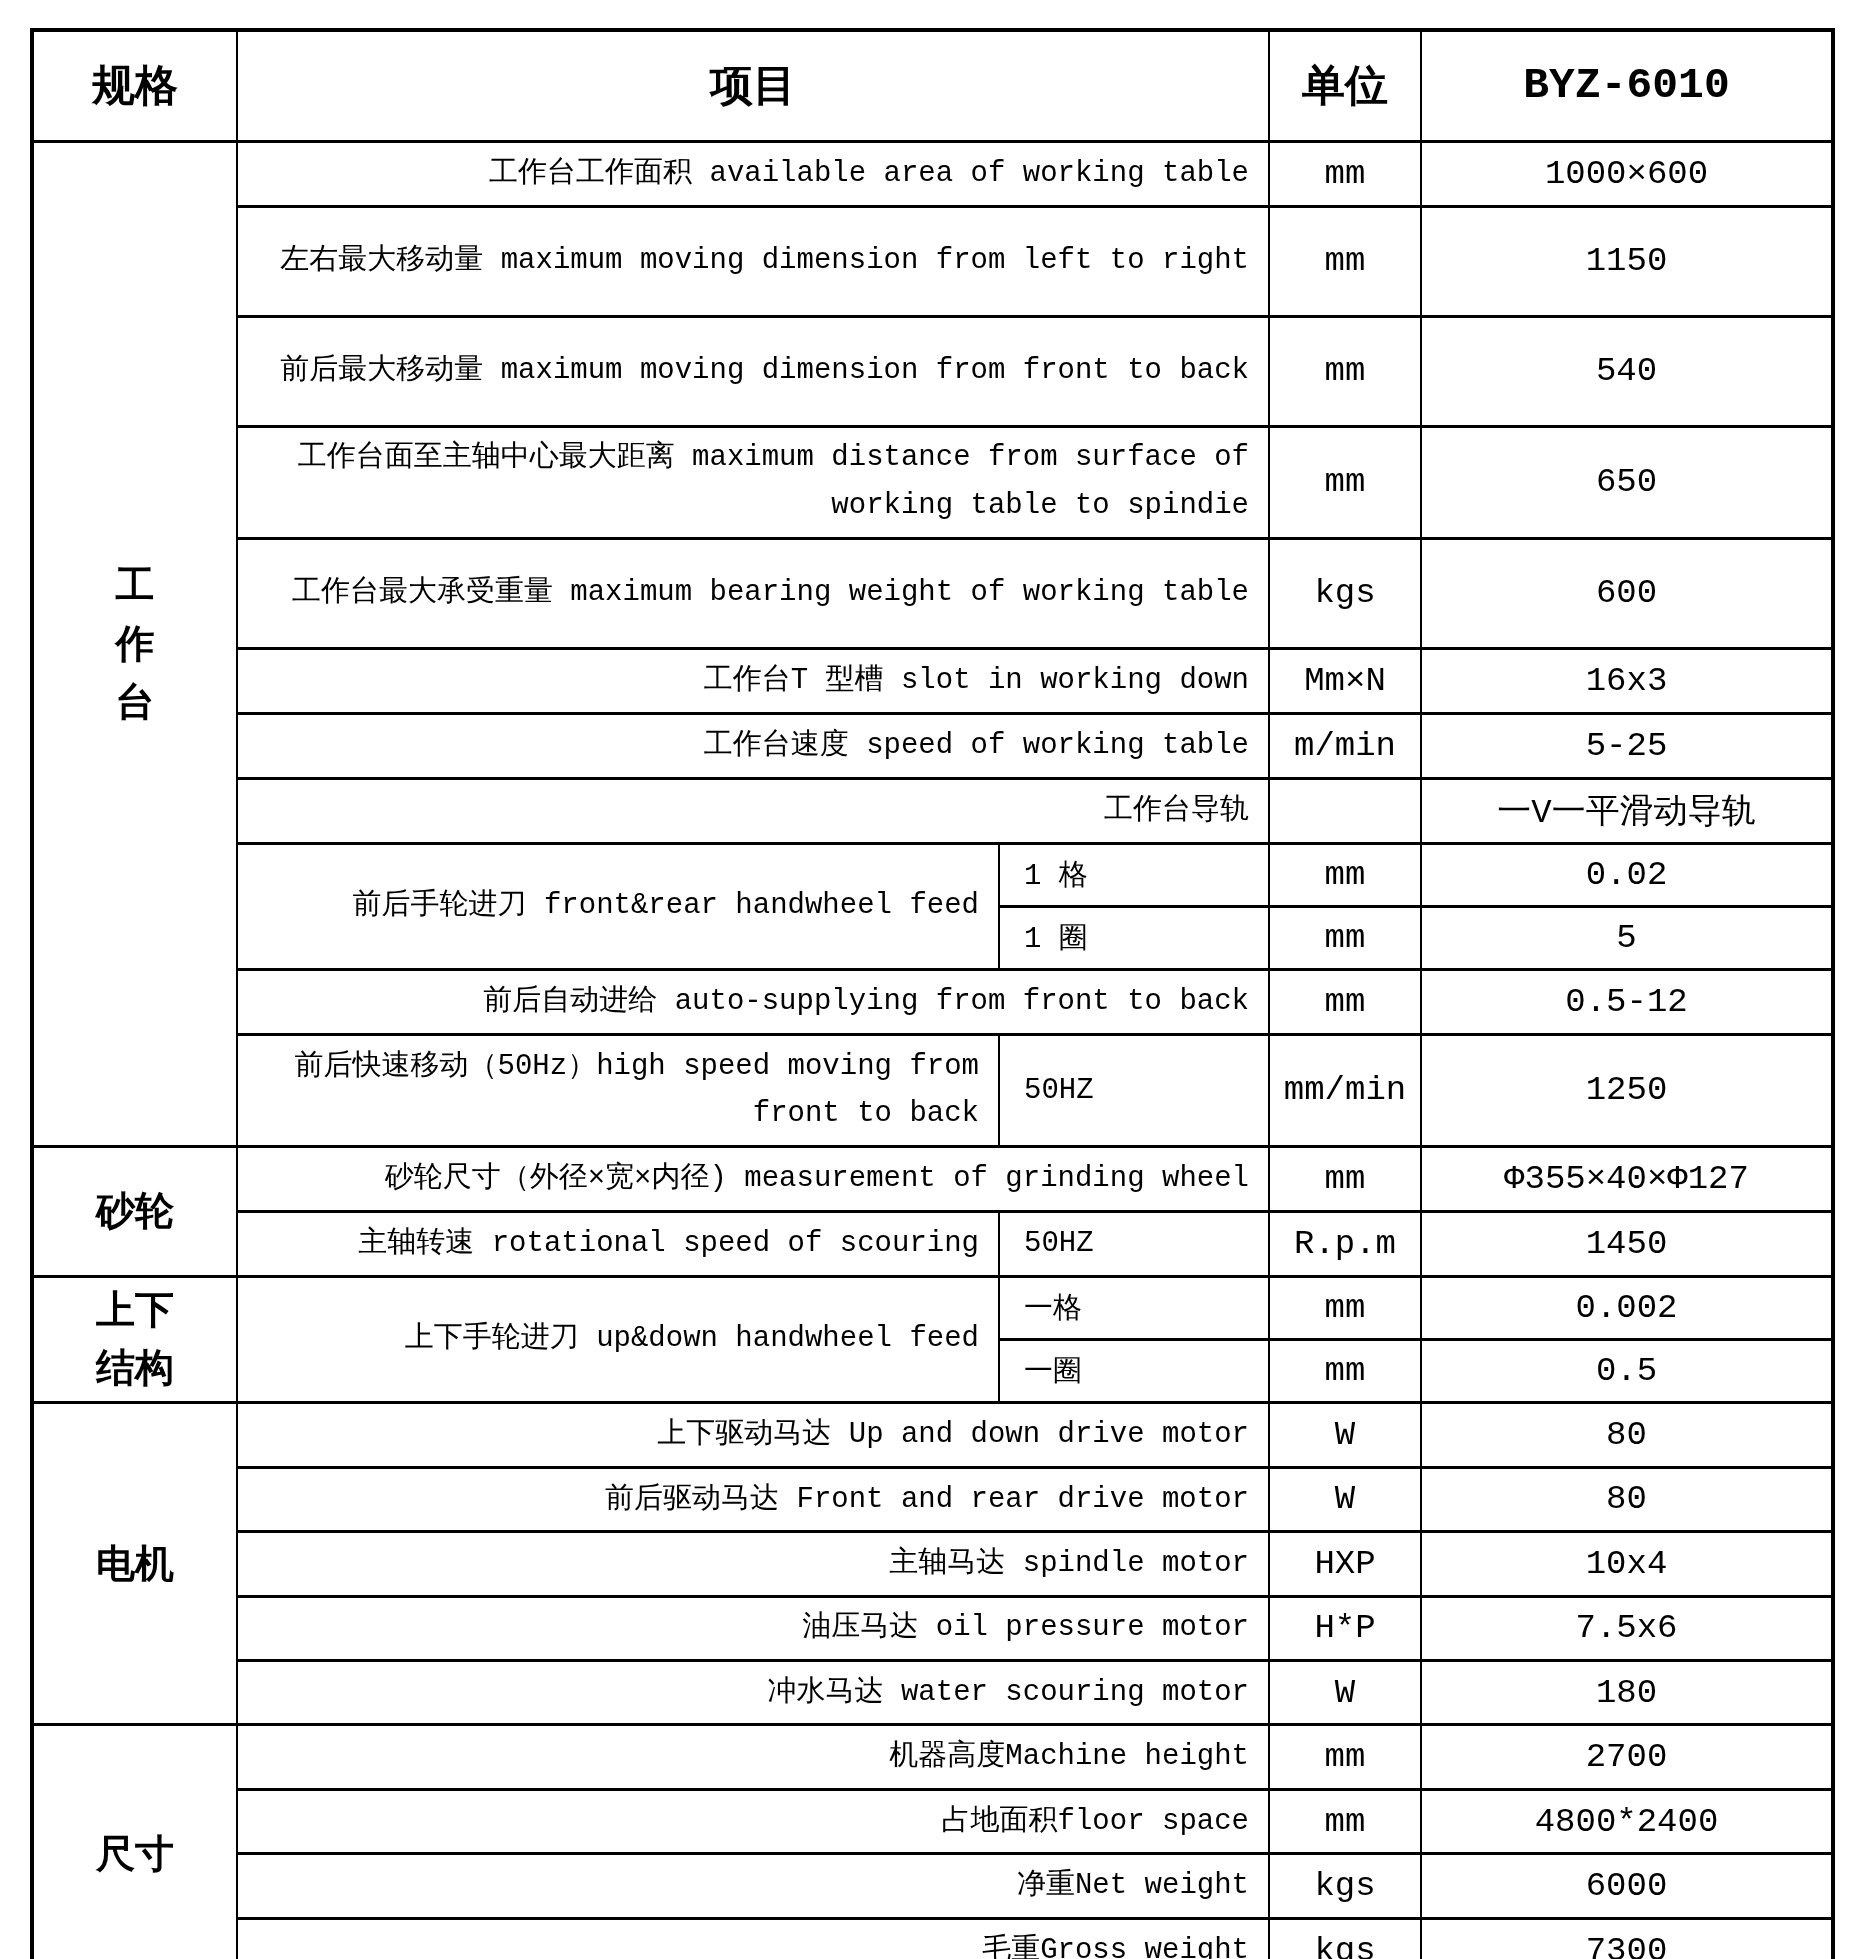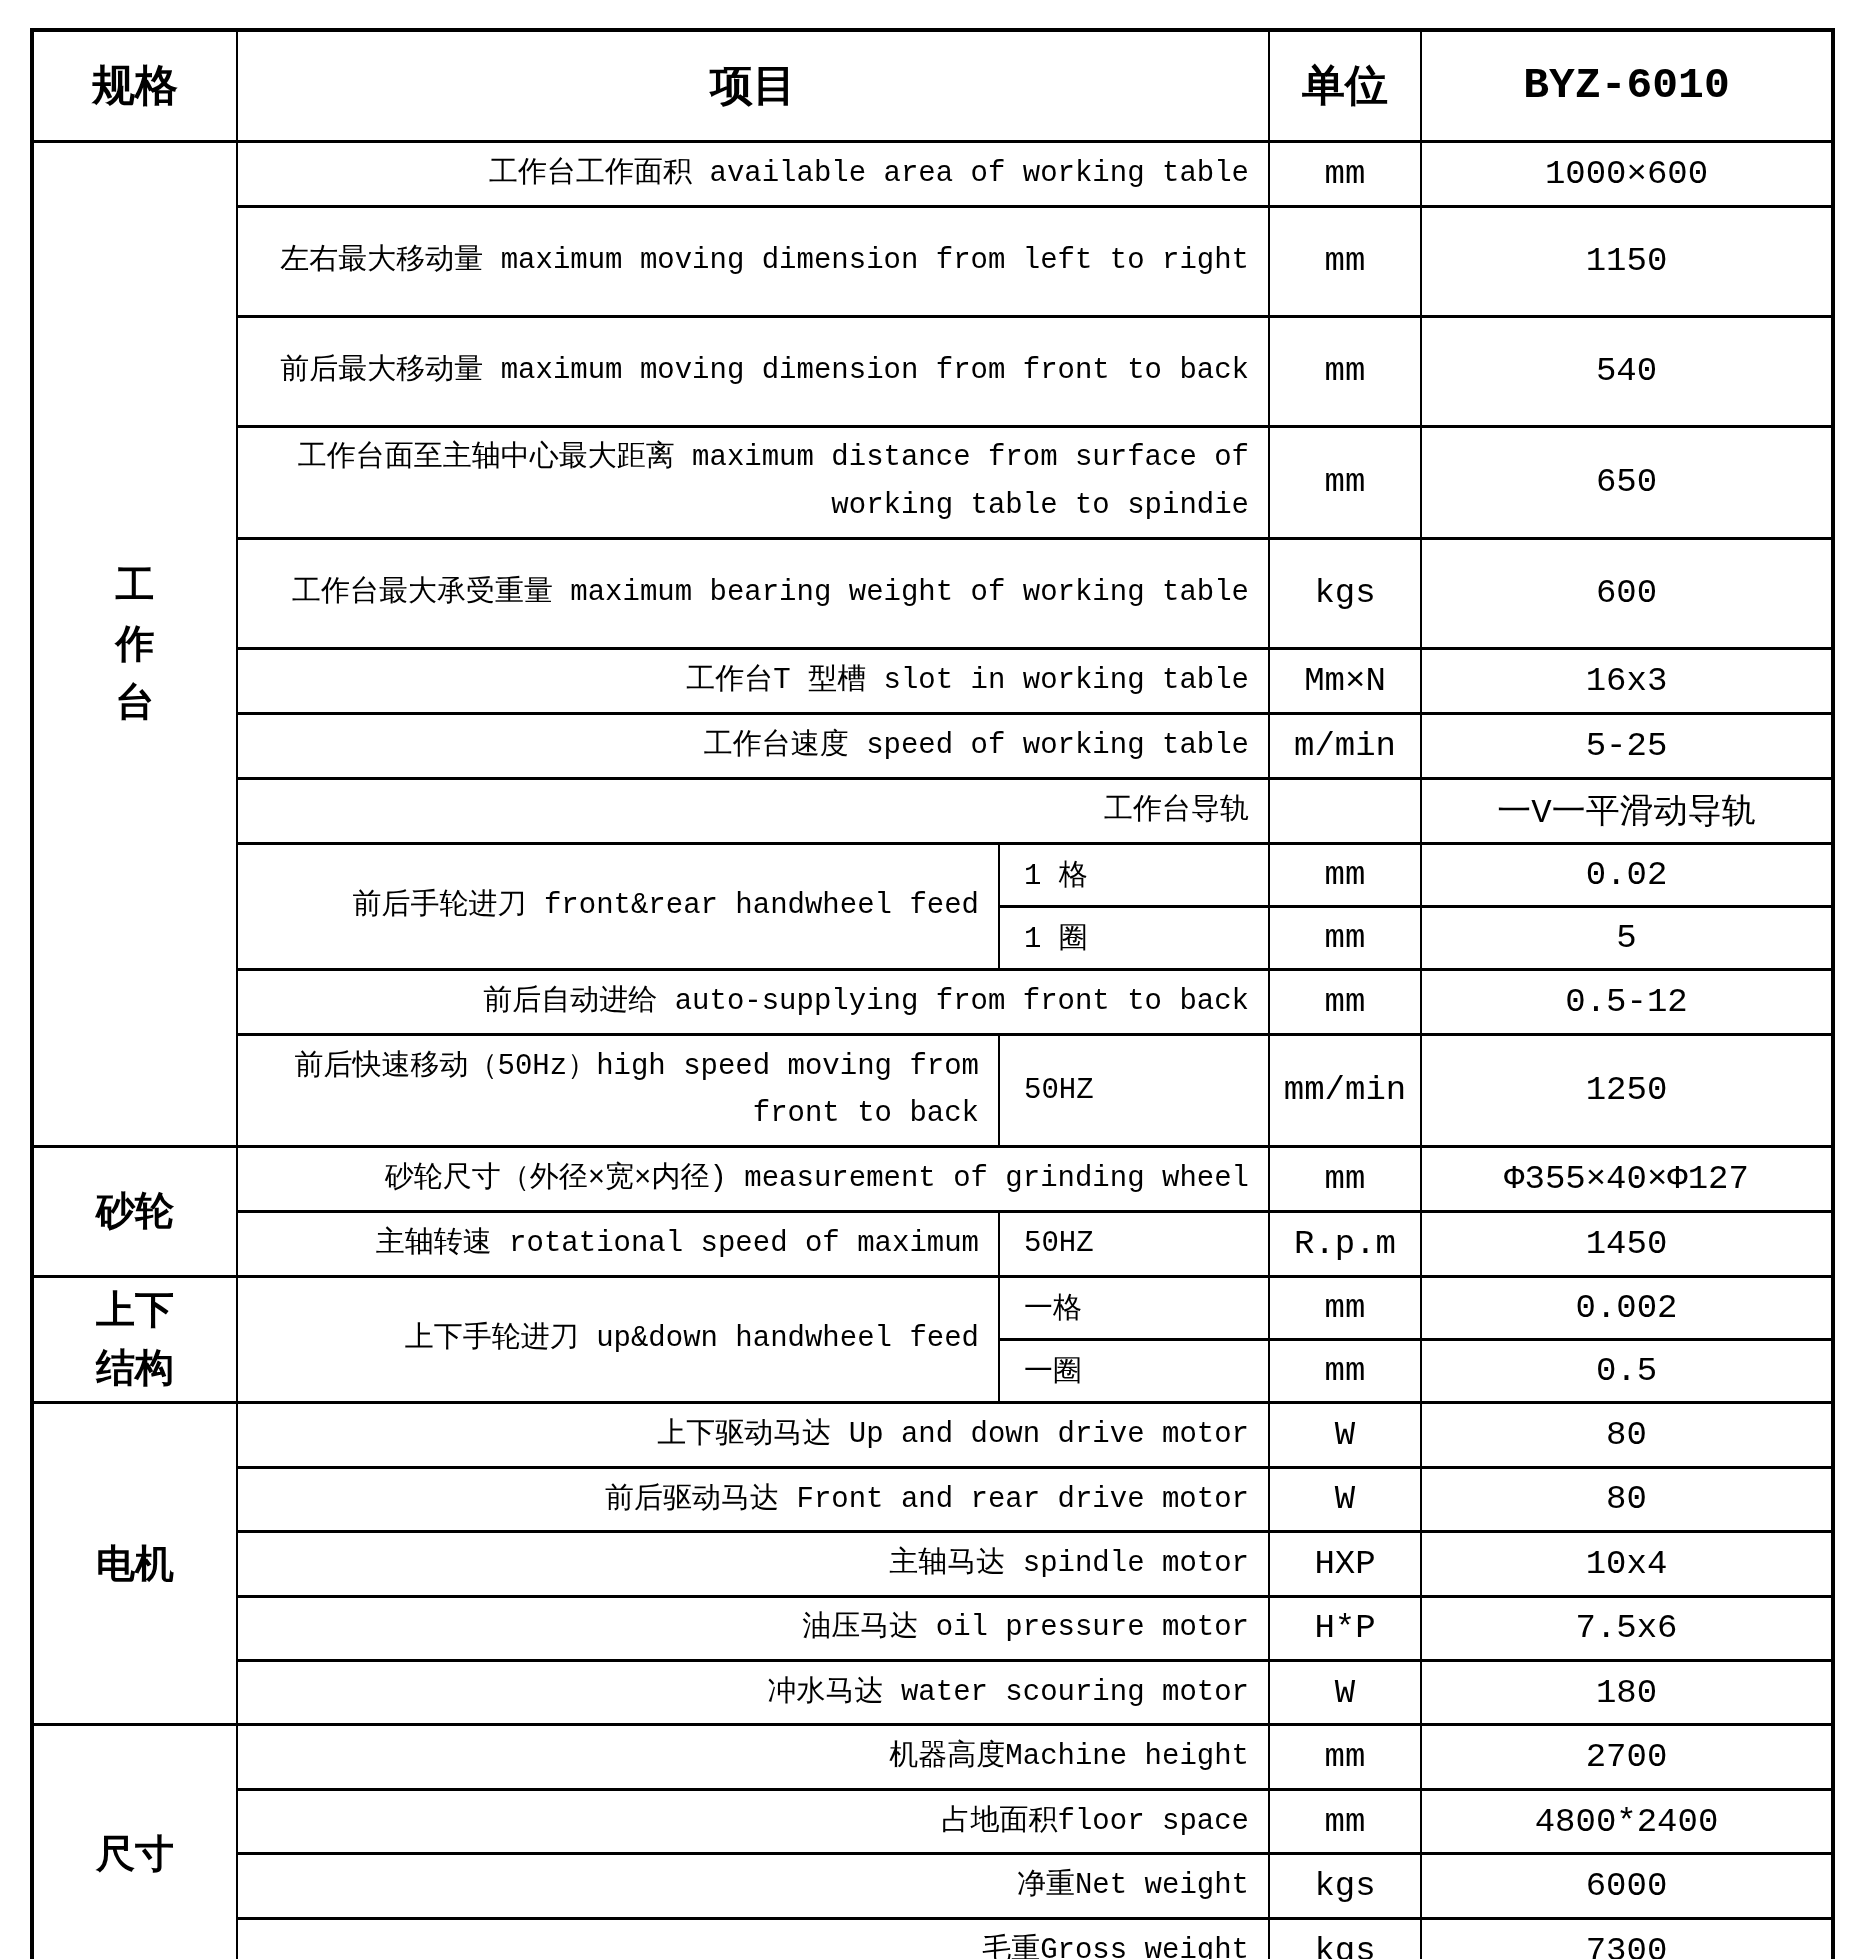--- a/index.html
+++ b/index.html
@@ -108,21 +108,21 @@
     <td class="value">650</td>
   </tr>
 
   <tr class="rh-d">
     <td class="item" colspan="2">工作台最大承受重量 maximum bearing weight of working table</td>
     <td class="unit">kgs</td>
     <td class="value">600</td>
   </tr>
 
   <tr class="rh-s">
-    <td class="item" colspan="2">工作台T 型槽 slot in working table</td>
+    <td class="item" colspan="2">工作台T 型槽 slot in working down</td>
     <td class="unit">Mm×N</td>
     <td class="value">16x3</td>
   </tr>
 
   <tr class="rh-s">
     <td class="item" colspan="2">工作台速度 speed of working table</td>
     <td class="unit">m/min</td>
     <td class="value">5-25</td>
   </tr>
 
@@ -159,21 +159,21 @@
   </tr>
 
   <tr class="rh-s">
     <td class="group" rowspan="2">砂轮</td>
     <td class="item" colspan="2">砂轮尺寸（外径×宽×内径) measurement of grinding wheel</td>
     <td class="unit">mm</td>
     <td class="value">Φ355×40×Φ127</td>
   </tr>
 
   <tr class="rh-xs">
-    <td class="item">主轴转速 rotational speed of maximum</td>
+    <td class="item">主轴转速 rotational speed of scouring</td>
     <td class="sub">50HZ</td>
     <td class="unit">R.p.m</td>
     <td class="value">1450</td>
   </tr>
 
   <tr class="rh-xs">
     <td class="group" rowspan="2">
       <span>上下</span>
       <span>结构</span>
     </td>

